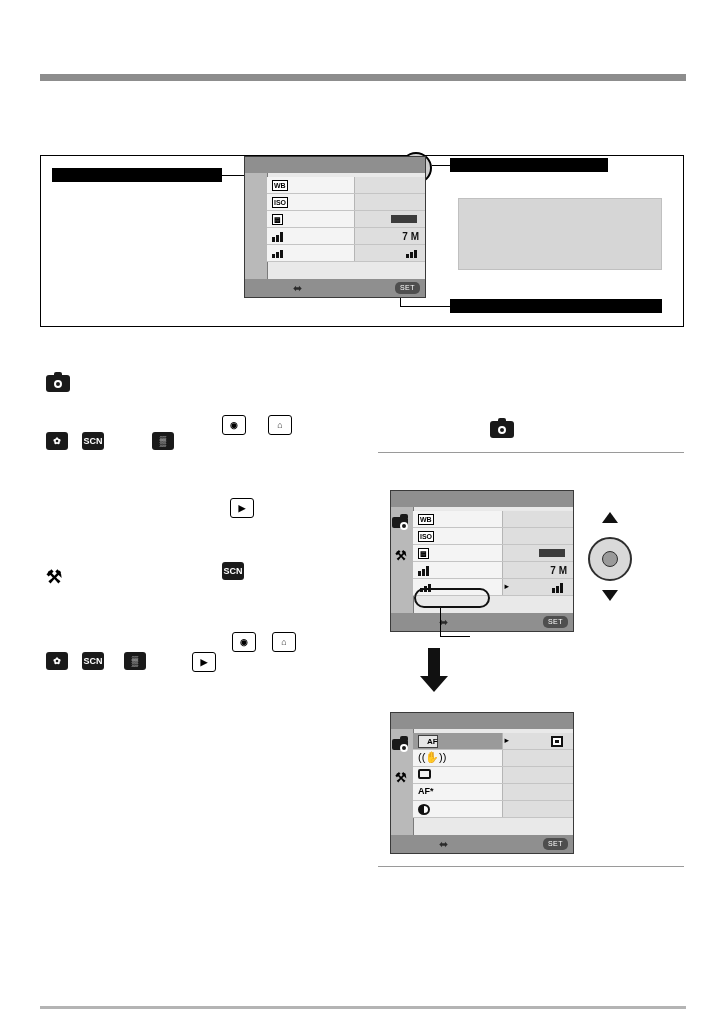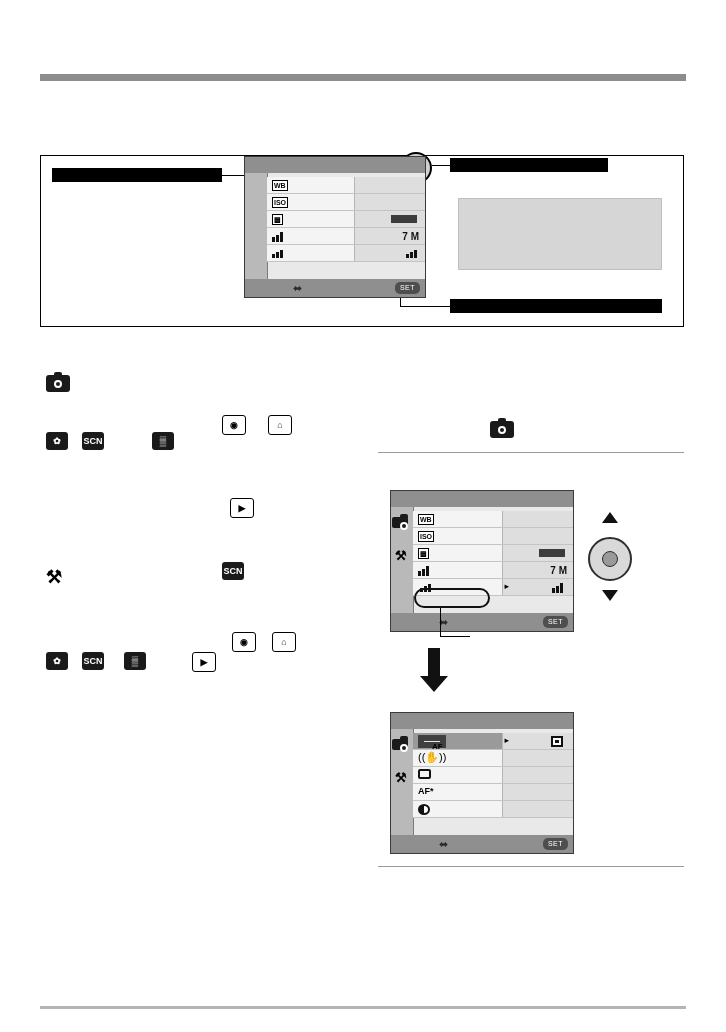--- a/index.html
+++ b/index.html
@@ -283,21 +283,21 @@
     position: absolute;
     border: 2px solid #111;
     border-radius: 11px;
     box-sizing: border-box;
   }
   .sel-row {
     background: #9a9a9a !important;
   }
   .sel-box {
     position: absolute;
-    border: 6px solid #404040;
+    border: 1px solid #404040;
     background: #e6e6e6;
     font-size: 8px;
     font-weight: bold;
     line-height: 11px;
     padding: 0 8px;
     box-sizing: border-box;
   }
   .small-sq {
     position: absolute;
     border: 2px solid #111;

